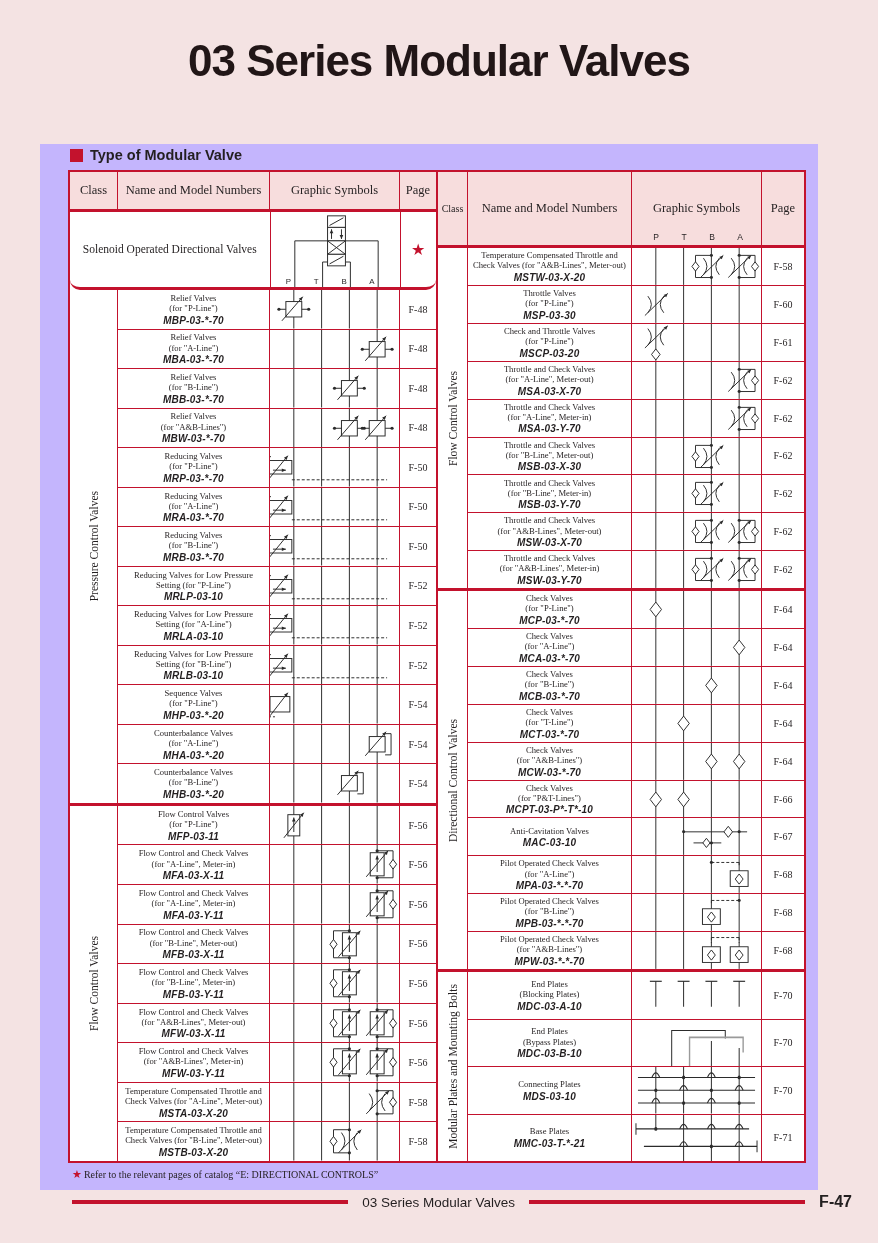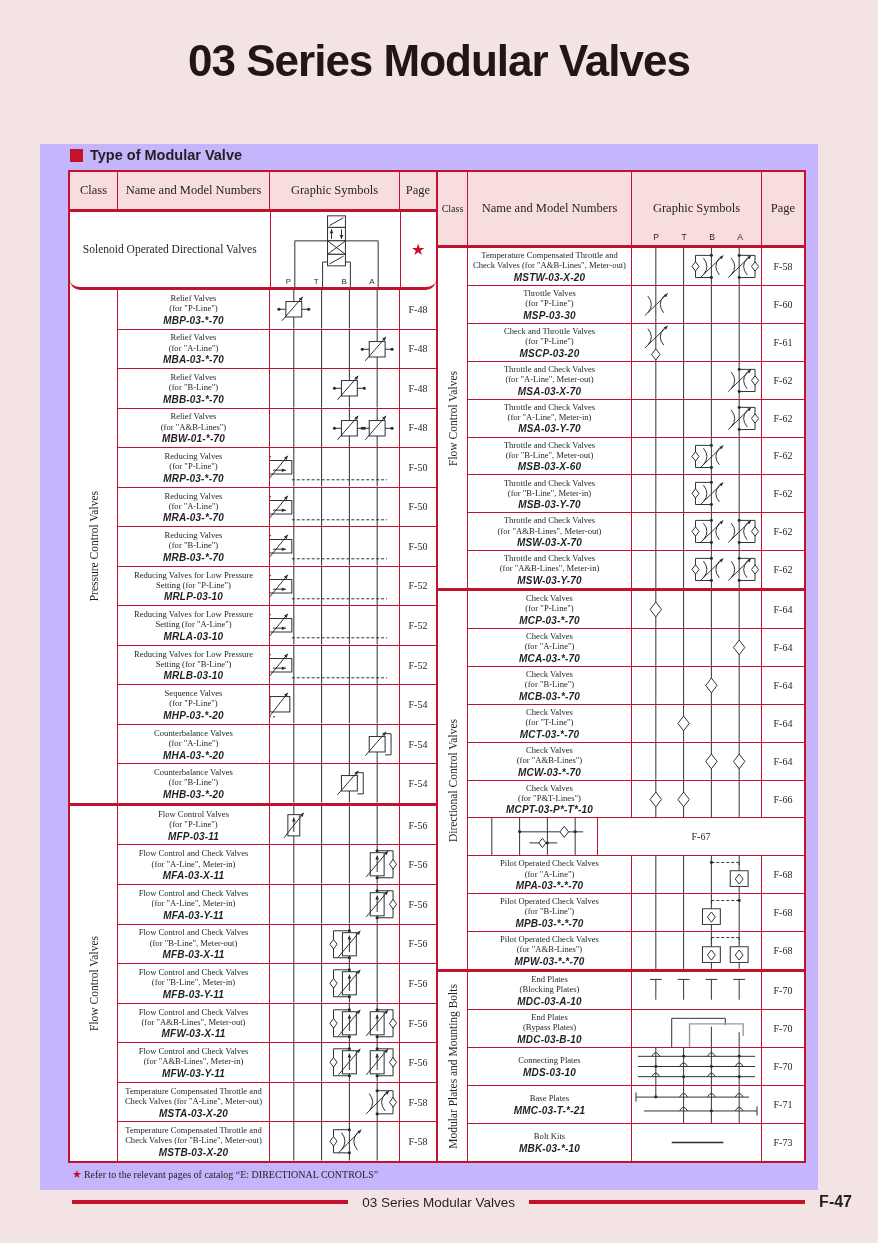--- a/index.html
+++ b/index.html
@@ -197,21 +197,21 @@
                     <line x1="68" y1="32" x2="89" y2="7" stroke="#2b2b2b" stroke-width="1"></line>
                     <polygon points="89,7 87.76219661885168,11.326412230661543 84.95217915566292,8.965997561582984" fill="#2b2b2b"></polygon>
                   </svg>
                 </div>
                 <div class="pagecell">F-48</div>
               </div>
               <div class="row">
                 <div class="namecell">
                   <div class="nm">Relief Valves</div>
                   <div class="nm">(for "A&amp;B-Lines")</div>
-                  <div class="model">MBW-01-*-70</div>
+                  <div class="model">MBW-03-*-70</div>
                 </div>
                 <div class="symcell">
                   <svg viewBox="0 0 130 40" preserveAspectRatio="none" class="sym">
                     <line x1="24" y1="0" x2="24" y2="40" stroke="#2b2b2b" stroke-width="1"></line>
                     <line x1="52" y1="0" x2="52" y2="40" stroke="#2b2b2b" stroke-width="1"></line>
                     <line x1="80" y1="0" x2="80" y2="40" stroke="#2b2b2b" stroke-width="1"></line>
                     <line x1="108" y1="0" x2="108" y2="40" stroke="#2b2b2b" stroke-width="1"></line>
                     <line x1="65" y1="20" x2="95" y2="20" stroke="#2b2b2b" stroke-width="1"></line>
                     <circle cx="65" cy="20" r="1.6" fill="#2b2b2b"></circle>
                     <circle cx="95" cy="20" r="1.6" fill="#2b2b2b"></circle>
@@ -838,21 +838,21 @@
                     <circle cx="108" cy="8" r="1.6" fill="#2b2b2b"></circle>
                     <circle cx="108" cy="32" r="1.6" fill="#2b2b2b"></circle>
                   </svg>
                 </div>
                 <div class="pagecell">F-62</div>
               </div>
               <div class="row">
                 <div class="namecell">
                   <div class="nm">Throttle and Check Valves</div>
                   <div class="nm">(for "B-Line", Meter-out)</div>
-                  <div class="model">MSB-03-X-60</div>
+                  <div class="model">MSB-03-X-30</div>
                 </div>
                 <div class="symcell">
                   <svg viewBox="0 0 130 40" preserveAspectRatio="none" class="sym">
                     <line x1="24" y1="0" x2="24" y2="40" stroke="#2b2b2b" stroke-width="1"></line>
                     <line x1="52" y1="0" x2="52" y2="40" stroke="#2b2b2b" stroke-width="1"></line>
                     <line x1="80" y1="0" x2="80" y2="40" stroke="#2b2b2b" stroke-width="1"></line>
                     <line x1="108" y1="0" x2="108" y2="40" stroke="#2b2b2b" stroke-width="1"></line>
                     <path d="M72 11 Q79 20 72 29" fill="none" stroke="#2b2b2b" stroke-width="1"></path>
                     <path d="M88 11 Q81 20 88 29" fill="none" stroke="#2b2b2b" stroke-width="1"></path>
                     <line x1="69" y1="32" x2="92" y2="8" stroke="#2b2b2b" stroke-width="1"></line>
@@ -1071,20 +1071,24 @@
                     <line x1="52" y1="0" x2="52" y2="40" stroke="#2b2b2b" stroke-width="1"></line>
                     <line x1="80" y1="0" x2="80" y2="40" stroke="#2b2b2b" stroke-width="1"></line>
                     <line x1="108" y1="0" x2="108" y2="40" stroke="#2b2b2b" stroke-width="1"></line>
                     <polygon points="24,12 29.759999999999998,20 24,28 18.240000000000002,20" fill="#fff" stroke="#2b2b2b" stroke-width="1"></polygon>
                     <polygon points="52,12 57.76,20 52,28 46.24,20" fill="#fff" stroke="#2b2b2b" stroke-width="1"></polygon>
                   </svg>
                 </div>
                 <div class="pagecell">F-66</div>
               </div>
               <div class="row">
+                <div class="namecell">
+                  <div class="nm">Anti-Cavitation Valves</div>
+                  <div class="model">MAC-03-10</div>
+                </div>
                 <div class="symcell">
                   <svg viewBox="0 0 130 40" preserveAspectRatio="none" class="sym">
                     <line x1="24" y1="0" x2="24" y2="40" stroke="#2b2b2b" stroke-width="1"></line>
                     <line x1="52" y1="0" x2="52" y2="40" stroke="#2b2b2b" stroke-width="1"></line>
                     <line x1="80" y1="0" x2="80" y2="40" stroke="#2b2b2b" stroke-width="1"></line>
                     <line x1="108" y1="0" x2="108" y2="40" stroke="#2b2b2b" stroke-width="1"></line>
                     <line x1="52" y1="15" x2="116" y2="15" stroke="#2b2b2b" stroke-width="1"></line>
                     <polygon points="97,9 101.32,15 97,21 92.68,15" fill="#fff" stroke="#2b2b2b" stroke-width="1"></polygon>
                     <circle cx="52" cy="15" r="1.6" fill="#2b2b2b"></circle>
                     <circle cx="108" cy="15" r="1.6" fill="#2b2b2b"></circle>
@@ -1252,32 +1256,20 @@
                     <circle cx="24" cy="12" r="1.6" fill="#2b2b2b"></circle>
                     <path d="M48 12 Q52 4 56 12" fill="none" stroke="#2b2b2b" stroke-width="1"></path>
                     <path d="M48 27 Q52 19 56 27" fill="none" stroke="#2b2b2b" stroke-width="1"></path>
                     <path d="M76 12 Q80 4 84 12" fill="none" stroke="#2b2b2b" stroke-width="1"></path>
                     <circle cx="80" cy="27" r="1.6" fill="#2b2b2b"></circle>
                     <path d="M104 12 Q108 4 112 12" fill="none" stroke="#2b2b2b" stroke-width="1"></path>
                     <path d="M104 27 Q108 19 112 27" fill="none" stroke="#2b2b2b" stroke-width="1"></path>
                   </svg>
                 </div>
                 <div class="pagecell">F-71</div>
-              </div>
-              <div class="row">
-                <div class="namecell">
-                  <div class="nm">Bolt Kits</div>
-                  <div class="model">MBK-03-*-10</div>
-                </div>
-                <div class="symcell">
-                  <svg viewBox="0 0 130 40" preserveAspectRatio="none" class="sym">
-                    <line x1="40" y1="20" x2="92" y2="20" stroke="#2b2b2b" stroke-width="1.4"></line>
-                  </svg>
-                </div>
-                <div class="pagecell">F-73</div>
               </div>
             </div>
           </div>
         </div>
     </div>
 
     <div class="footnote">
       <span class="star">★</span><span>Refer to the relevant pages of catalog “E: DIRECTIONAL CONTROLS”</span>
     </div>
   </div>

